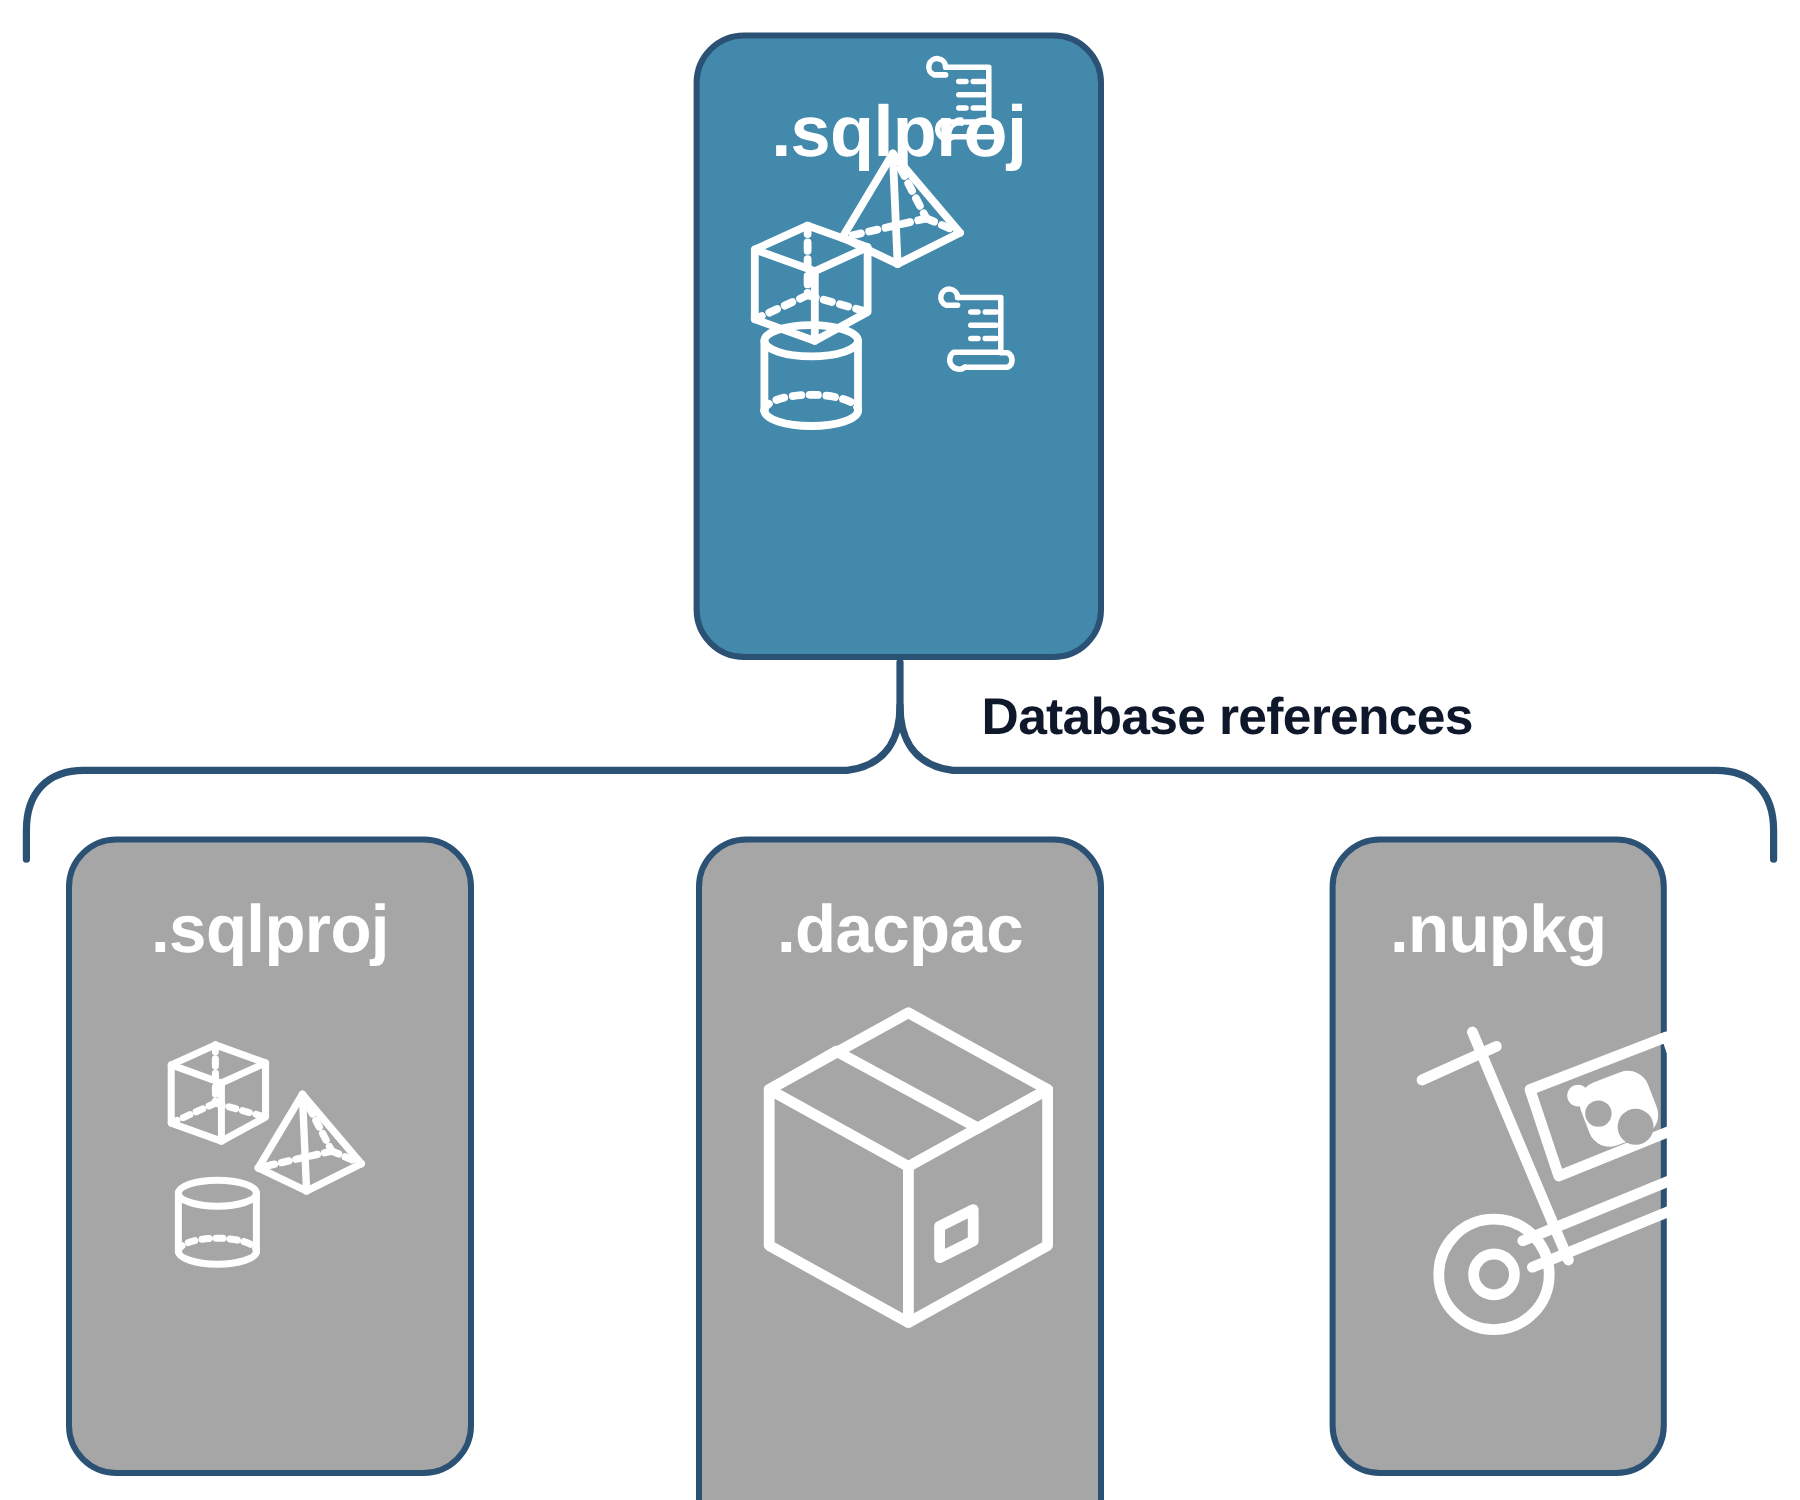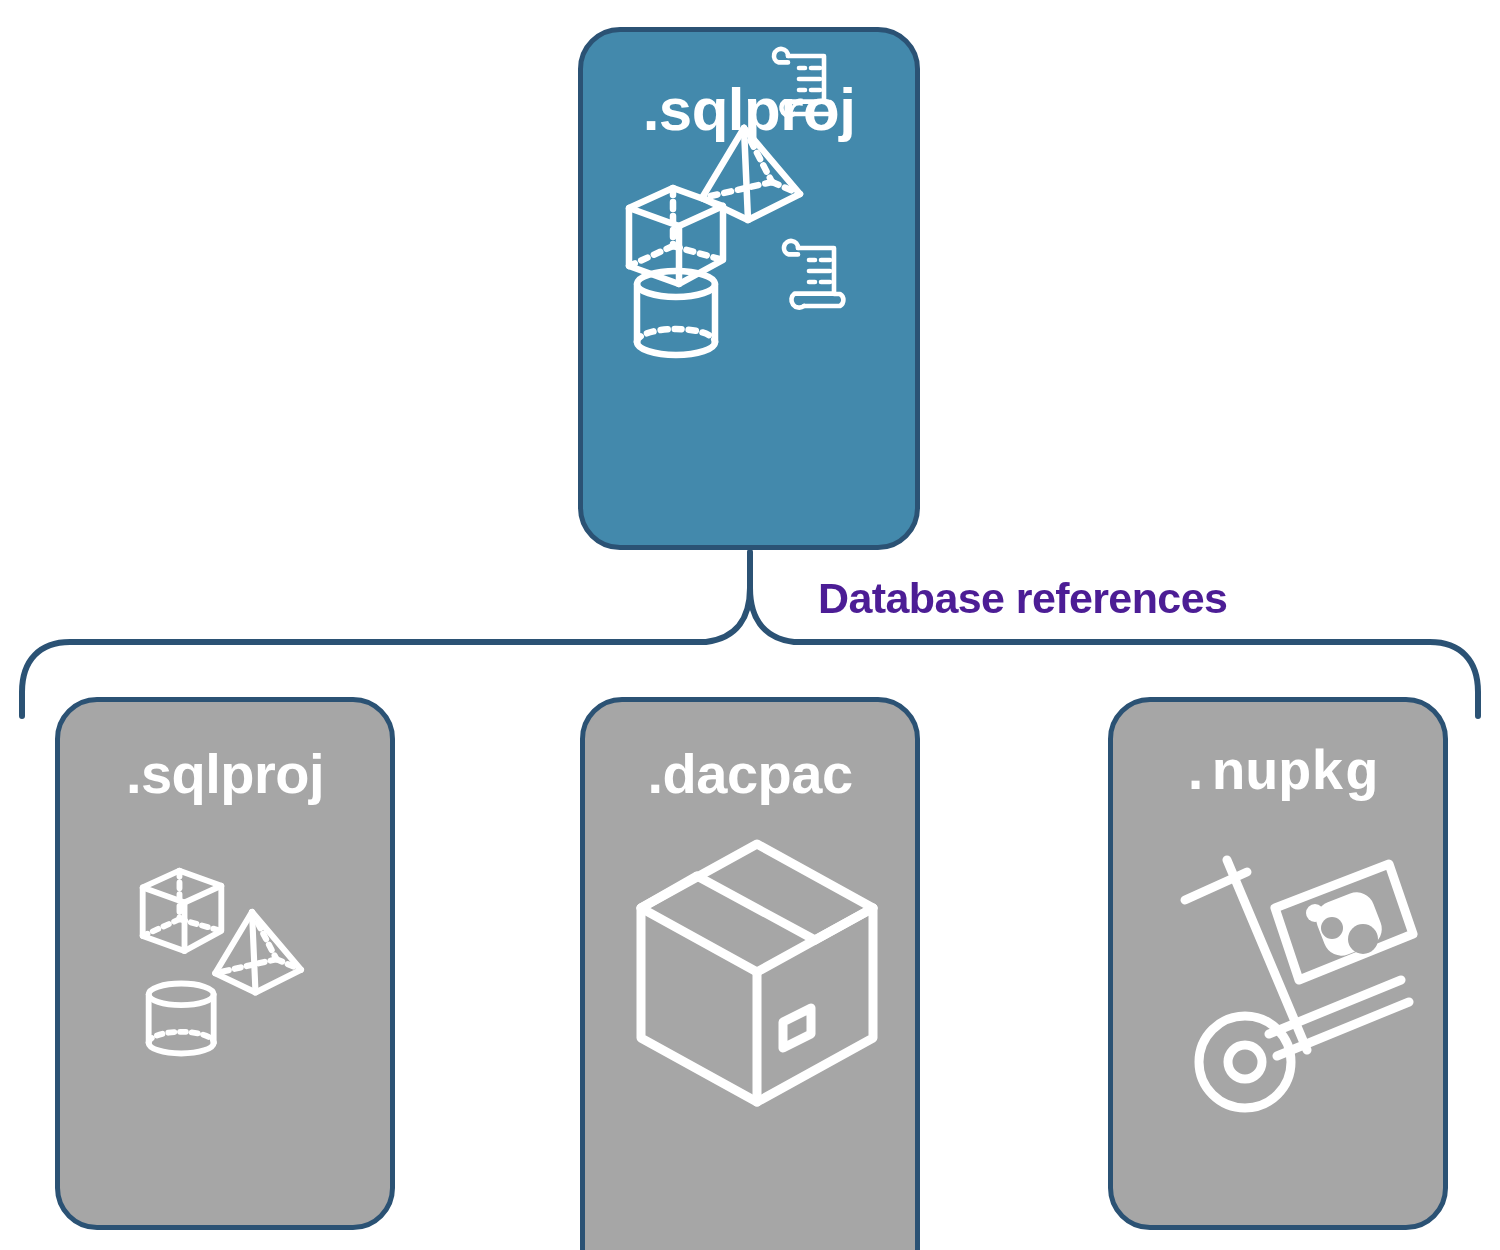--- a/index.html
+++ b/index.html
@@ -41,21 +41,21 @@
   .card.child .card-title{top:44px;font-size:56px;}
 
   .icon-area{position:absolute;left:0;top:0;width:100%;height:100%;pointer-events:none;}
   .icon-area svg{position:absolute;}
 
   .brace-layer{position:absolute;left:0;top:0;width:1500px;height:1250px;}
 
   .brace-label{
     position:absolute;
     left:818px;top:576px;
-    color:#4c1d95;
+    color:#0f172a;
     font-size:43px;
     font-weight:bold;
     letter-spacing:-0.6px;
     line-height:1.05;
     white-space:nowrap;
   }
 </style>
 </head>
 <body>
 
@@ -184,21 +184,21 @@
 
         <path d="M62 38 L180 102"></path>
         <path d="M180 102 L238 70"></path>
         <path d="M62 38 L6 70"></path>
 
         <path d="M148 184 L176 170 L176 196 L148 210 Z"></path>
       </svg>
     </div>
   </div>
 
-  <div class="card child" style="left:1108px;top:697px;width:340px;height:533px;font-family:Liberation Mono, monospace;">
+  <div class="card child" style="left:1108px;top:697px;width:281px;height:533px;">
 
     <div class="card-title">.nupkg</div>
 
     <div class="icon-area">
       <svg style="left:38px;top:148px;" width="268" height="272" viewBox="0 0 268 272" fill="none" stroke="#ffffff" stroke-width="9" stroke-linejoin="round" stroke-linecap="round">
 
         <path d="M34 50 L96 22"></path>
 
         <path d="M76 10 L156 200"></path>
 

